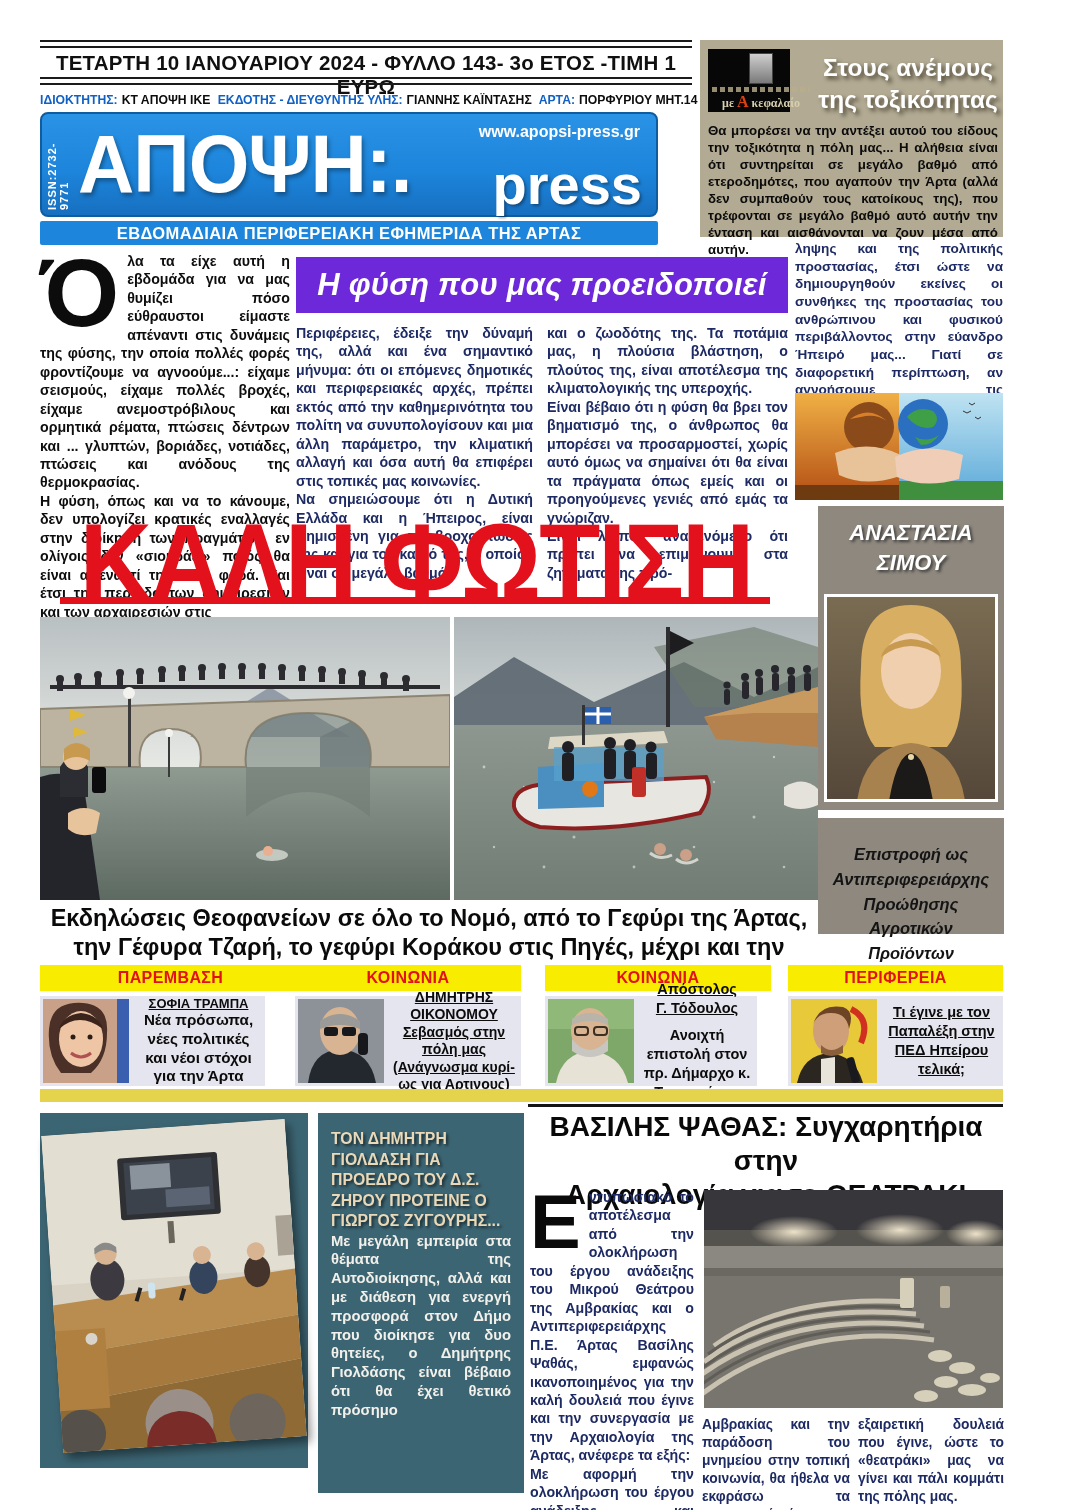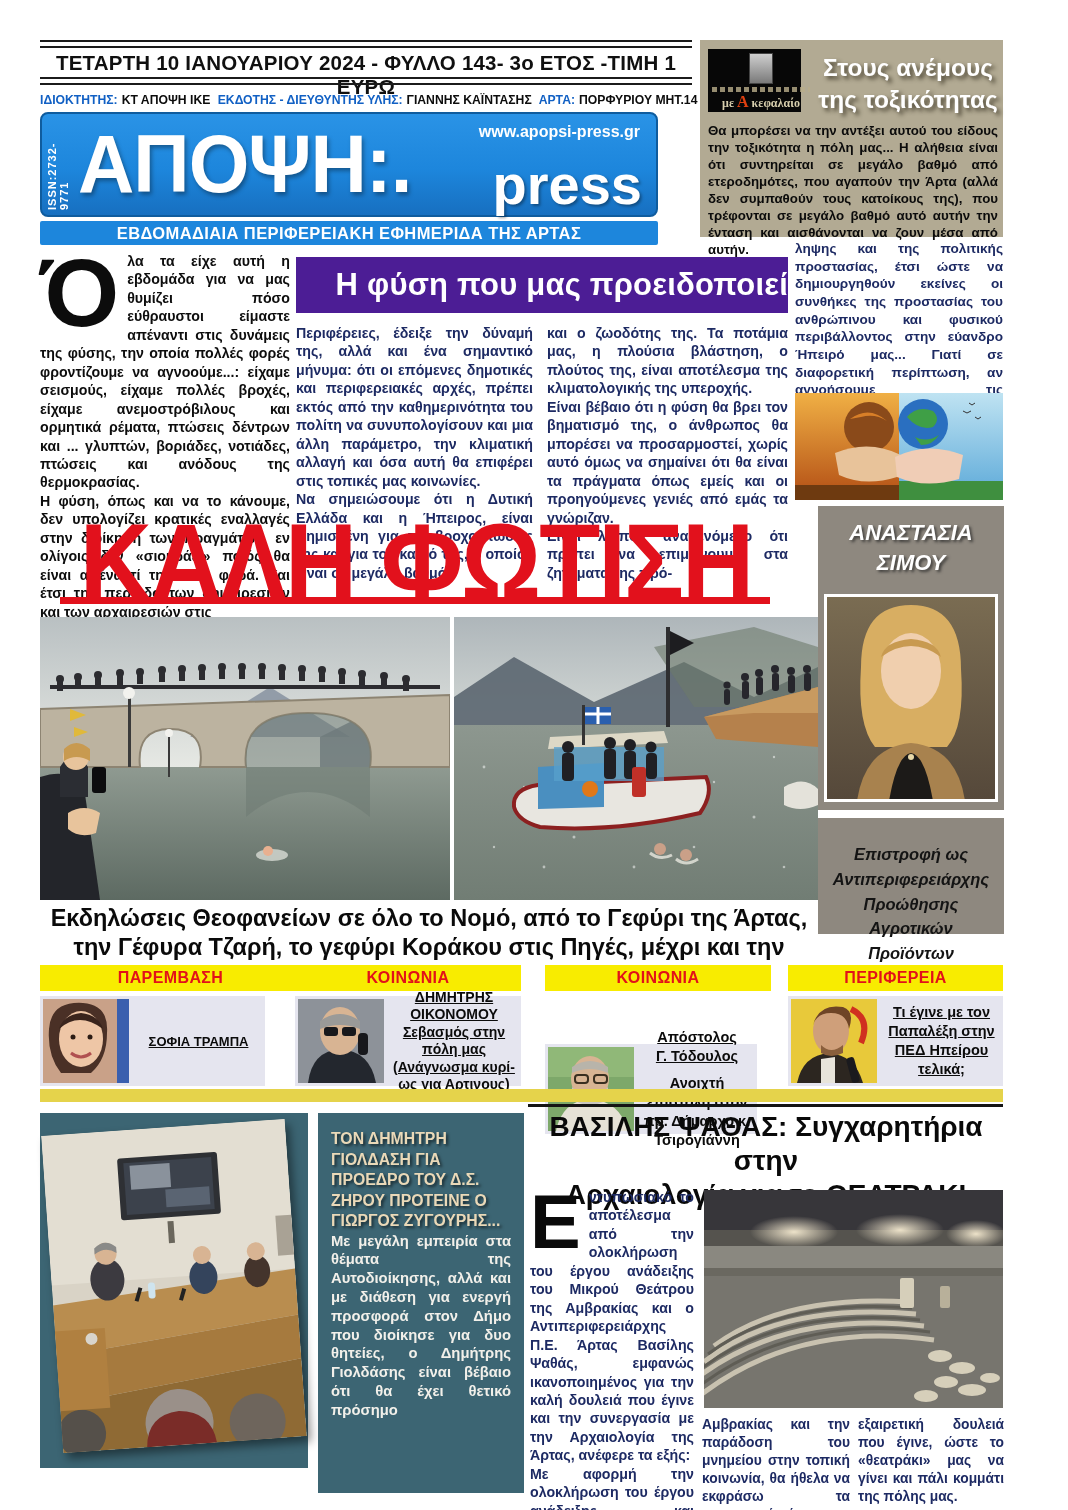--- a/index.html
+++ b/index.html
@@ -37,21 +37,21 @@
     font-size:56px; text-shadow:2px 2px 3px rgba(0,0,0,.35);
   }
   .logo-site { position:absolute; right:16px; top:9px; color:#ffffff; font-weight:bold; font-size:16px; }
   .tagline-bar {
     background:#1d86dc; color:#ffffff; font-weight:bold; font-size:16.5px;
     text-align:center; line-height:24px; letter-spacing:.4px; border-radius:2px;
   }
 
   
   .ad-box { background:#b2aa93; }
-  .ad-logo { position:absolute; left:8px; top:9px; width:93px; height:63px; background:#070707; }
+  .ad-logo { position:absolute; left:8px; top:9px; width:82px; height:63px; background:#070707; }
   .ad-logo .thumb { position:absolute; left:41px; top:4px; width:24px; height:31px;
      background:linear-gradient(#cfcfcf,#7a7a7a); border:1px solid #444; }
   .ad-logo .micro { position:absolute; left:4px; top:38px; width:98px; height:5px;
      background:repeating-linear-gradient(90deg,#b9ad8a 0 5px,transparent 5px 8px); opacity:.8; }
   .ad-logo .cap { position:absolute; left:0; top:44px; width:106px; text-align:center;
      color:#d8cfae; font-size:12px; font-weight:bold; font-family:"Liberation Serif", serif; }
   .ad-logo .cap b { color:#e04010; font-size:16px; }
   .ad-title {
     position:absolute; left:118px; top:12px; width:180px; text-align:center;
     color:#ffffff; font-weight:bold; font-size:24.5px; line-height:1.3;
@@ -59,22 +59,22 @@
   }
   .ad-body { position:absolute; left:8px; top:82px; width:290px; font-size:13.3px;
      font-weight:bold; line-height:1.28; text-align:justify; color:#0b0b0b; }
 
   
   .bodytext { font-size:14.2px; font-weight:bold; line-height:1.3; text-align:justify; }
   .black { color:#0d0d0d; }
   .navy { color:#1d2a63; }
   .dropcap-o { float:left; font-size:96px; line-height:74px; font-weight:bold;
      margin:4px 8px 0 0; color:#0c0c0c; }
-  .nat-head { background:#4c1d95; color:#ffffff; font-weight:bold; font-size:31px;
-     text-align:right; line-height:56px; letter-spacing:.2px; }
+  .nat-head { background:#6d28d9; color:#ffffff; font-weight:bold; font-size:31px;
+     text-align:center; line-height:56px; letter-spacing:.2px;font-style:italic; }
   .bodytext p + p { margin-top:0; }
 
   
   .lead-head {
     color:#e2111c; font-weight:bold; font-size:100px; letter-spacing:-2px;
     text-align:center; line-height:1; transform:scaleY(1.1); transform-origin:top center;
   }
   .lead-underline { background:#e2111c; height:7px; }
   .lead-caption { font-size:23.5px; font-weight:bold; text-align:center; line-height:1.25; color:#0a0a0a; }
 
@@ -393,20 +393,21 @@
         <path d="M6 30 Q8 2 40 4 Q66 6 64 34 Q64 60 48 74 L18 74 Q4 56 6 30" fill="#4a3026"></path>
         <ellipse cx="38" cy="40" rx="22" ry="28" fill="#eec6a6"></ellipse>
         <path d="M16 30 Q36 12 60 30 Q56 16 38 14 Q20 16 16 30" fill="#3a241c"></path>
         <path d="M28 54 q10 8 20 0" stroke="#b05050" stroke-width="3" fill="none"></path>
         <circle cx="30" cy="38" r="2.5" fill="#2c1c14"></circle>
           <circle cx="47" cy="38" r="2.5" fill="#2c1c14"></circle>
       </svg>
     </div>
     <div class="ttext">
       <div class="tname">ΣΟΦΙΑ ΤΡΑΜΠΑ</div>
+      <div class="tbig">Νέα πρόσωπα, νέες πολιτικές και νέοι στόχοι για την Άρτα</div>
     </div>
   </div>
 
   <div class="abs teaser" style="left:295px; top:996px; width:226px; height:90px;">
     <div class="tphoto">
       <svg width="86" height="84" viewBox="0 0 86 84">
           <rect width="86" height="84" fill="#8d9299"></rect>
         <path d="M10 84 Q14 52 42 50 Q72 52 78 84 Z" fill="#23272e"></path>
         <ellipse cx="42" cy="32" rx="20" ry="24" fill="#d8b493"></ellipse>
         <path d="M22 22 Q42 8 62 22 L62 30 Q42 22 22 30 Z" fill="#9a9a98"></path>
@@ -418,21 +419,21 @@
     <div class="ttext" style="font-size:14px; line-height:1.25;">
       <div class="u">ΔΗΜΗΤΡΗΣ</div>
       <div class="u">ΟΙΚΟΝΟΜΟΥ</div>
       <div class="u">Σεβασμός στην</div>
       <div class="u">πόλη μας</div>
       <div class="u">(Ανάγνωσμα κυρί-</div>
       <div class="u">ως για Αρτινους)</div>
     </div>
   </div>
 
-  <div class="abs teaser" style="left:545px; top:1044px; width:212px; height:90px;">
+  <div class="abs teaser" style="left:545px; top:996px; width:212px; height:90px;">
     <div class="tphoto">
       <svg width="86" height="84" viewBox="0 0 86 84">
           <rect width="86" height="84" fill="#7da86a"></rect>
         <rect x="0" y="0" width="86" height="30" fill="#90b878"></rect>
         <path d="M8 84 Q14 54 42 52 Q72 54 80 84 Z" fill="#e6e2d6"></path>
         <ellipse cx="42" cy="32" rx="19" ry="23" fill="#d8b493"></ellipse>
         <path d="M24 40 Q42 62 60 40 L60 52 Q42 64 24 52 Z" fill="#c8c6c0"></path>
         <path d="M24 20 Q42 8 60 20 L60 26 Q42 18 24 26 Z" fill="#b8b4aa"></path>
         <rect x="27" y="28" width="13" height="8" rx="3" fill="none" stroke="#3a2f20" stroke-width="2"></rect>
         <rect x="46" y="28" width="13" height="8" rx="3" fill="none" stroke="#3a2f20" stroke-width="2"></rect>

